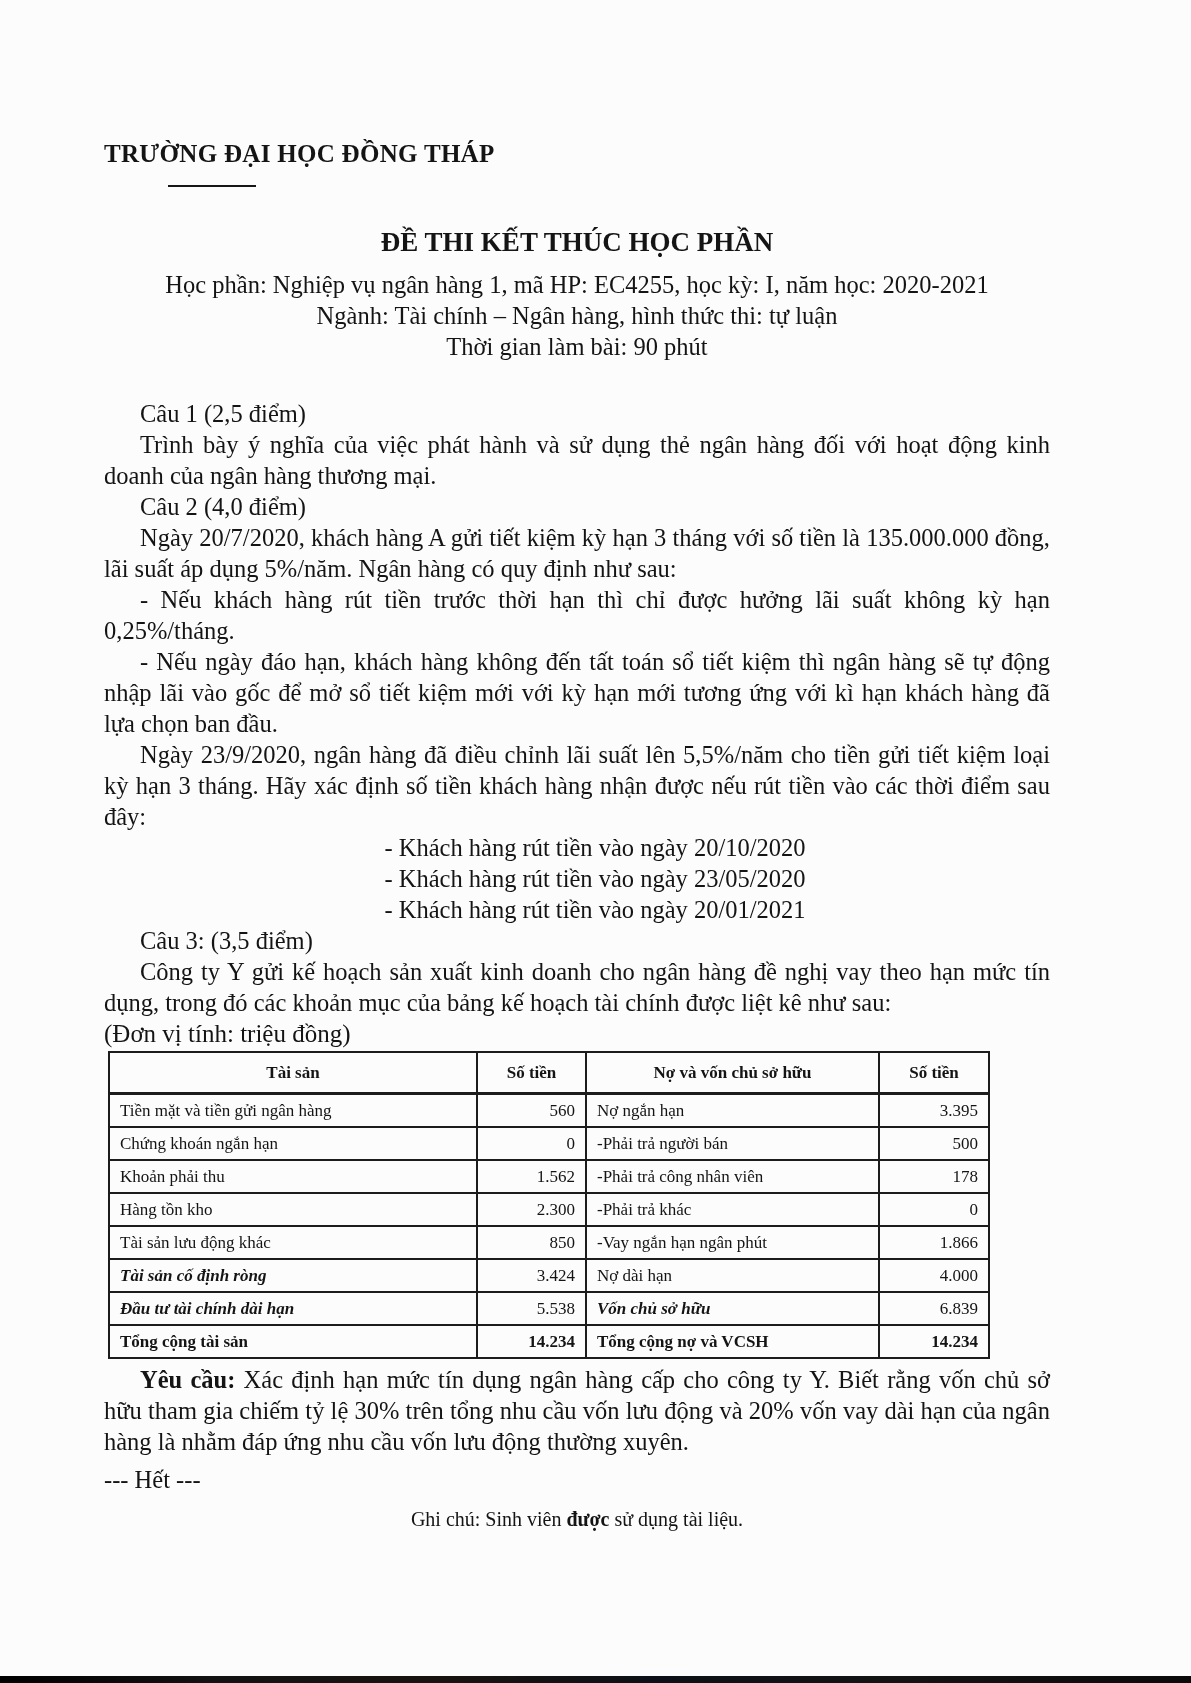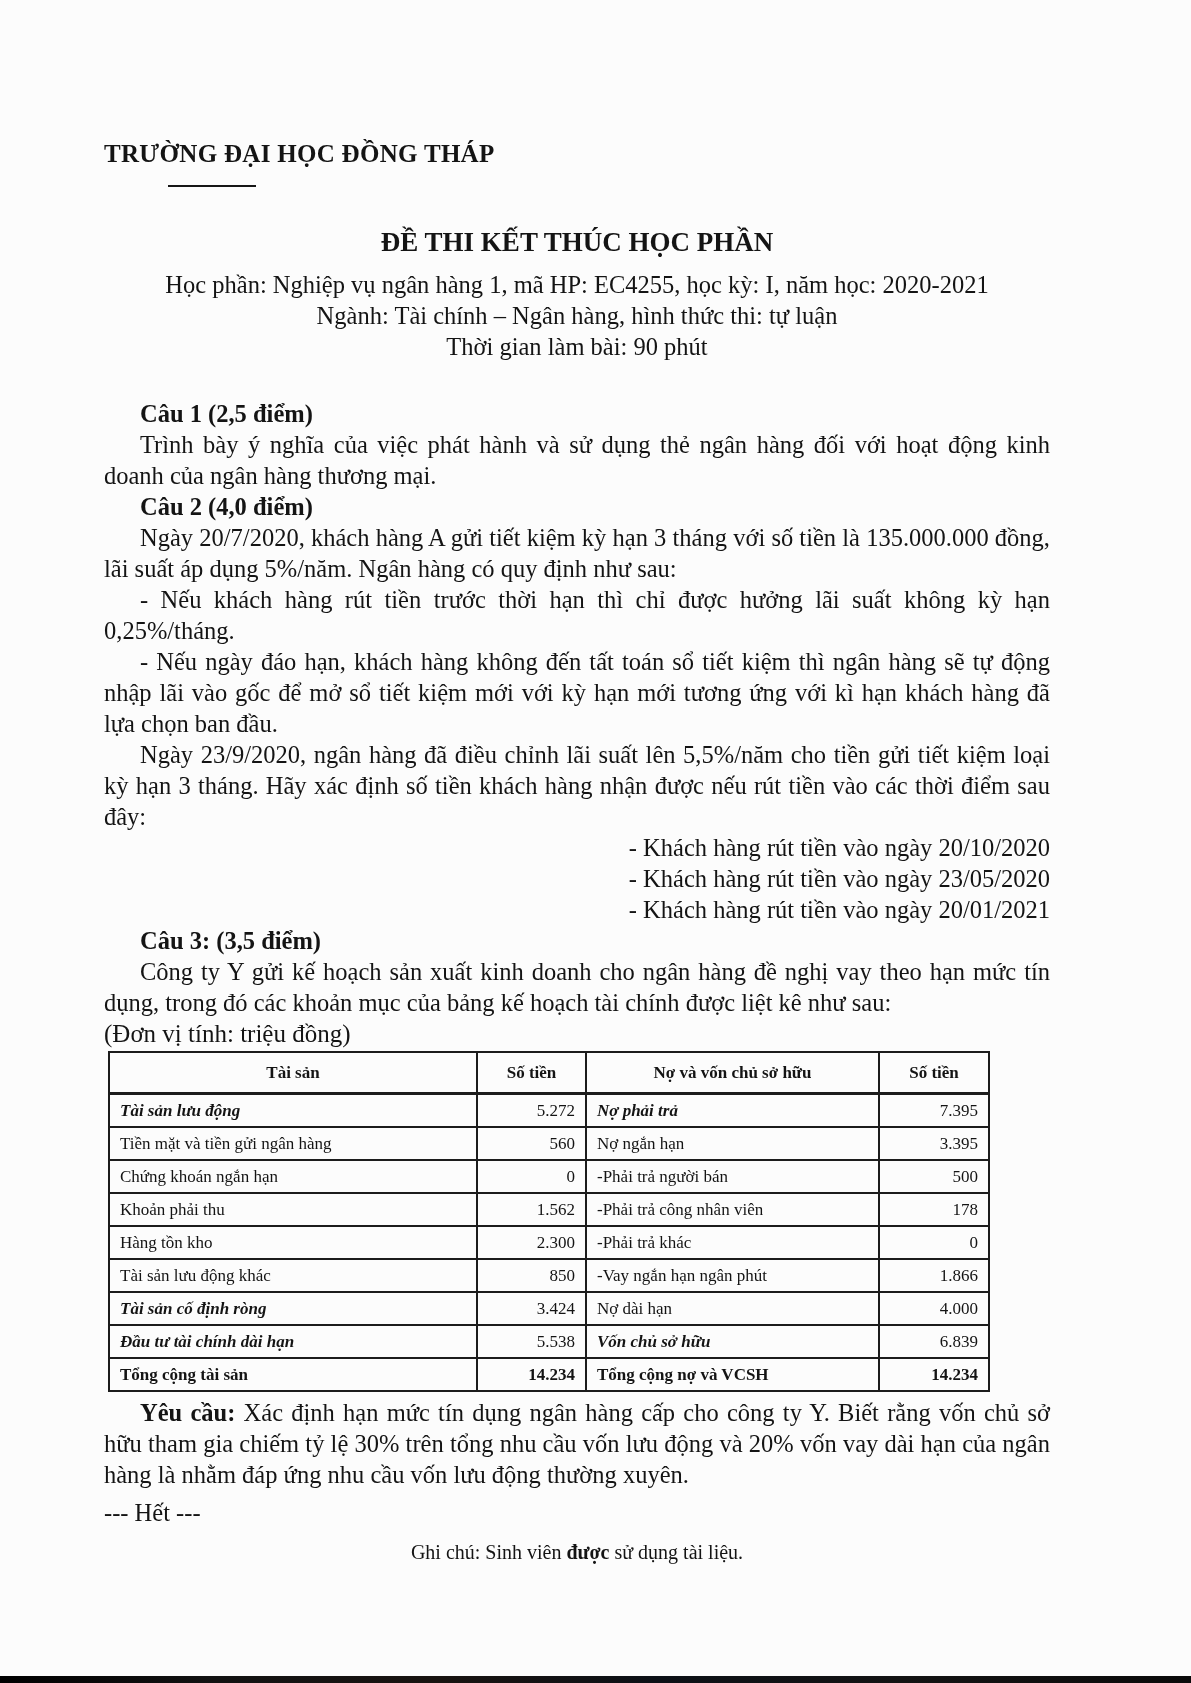--- a/index.html
+++ b/index.html
@@ -52,26 +52,26 @@
 
   
   .body-block { margin-top:36px; }
   .para {
     margin:0;
     font-size:24.5px;
     line-height:31px;
     text-align:justify;
     text-indent:36px;
   }
-  .para.left { text-align:right; }
+  .para.left { text-align:center; }
   .q-heading {
     margin:0;
     font-size:24.5px;
     line-height:31px;
-    font-weight:bold;
+    font-weight:normal;
     text-indent:36px;
   }
   .unit-note {
     font-size:25px;
     line-height:31px;
     text-align:left;
     margin-right:-22px;
   }
 
   
@@ -166,26 +166,20 @@
         <thead>
           <tr>
             <th>Tài sản</th>
             <th>Số tiền</th>
             <th>Nợ và vốn chủ sở hữu</th>
             <th>Số tiền</th>
           </tr>
         </thead>
         <tbody>
             <tr>
-              <td class="lbl bi">Tài sản lưu động</td>
-              <td class="amt ">5.272</td>
-              <td class="lbl bi">Nợ phải trả</td>
-              <td class="amt ">7.395</td>
-            </tr>
-            <tr>
               <td class="lbl ">Tiền mặt và tiền gửi ngân hàng</td>
               <td class="amt ">560</td>
               <td class="lbl ">Nợ ngắn hạn</td>
               <td class="amt ">3.395</td>
             </tr>
             <tr>
               <td class="lbl ">Chứng khoán ngắn hạn</td>
               <td class="amt ">0</td>
               <td class="lbl ">-Phải trả người bán</td>
               <td class="amt ">500</td>

